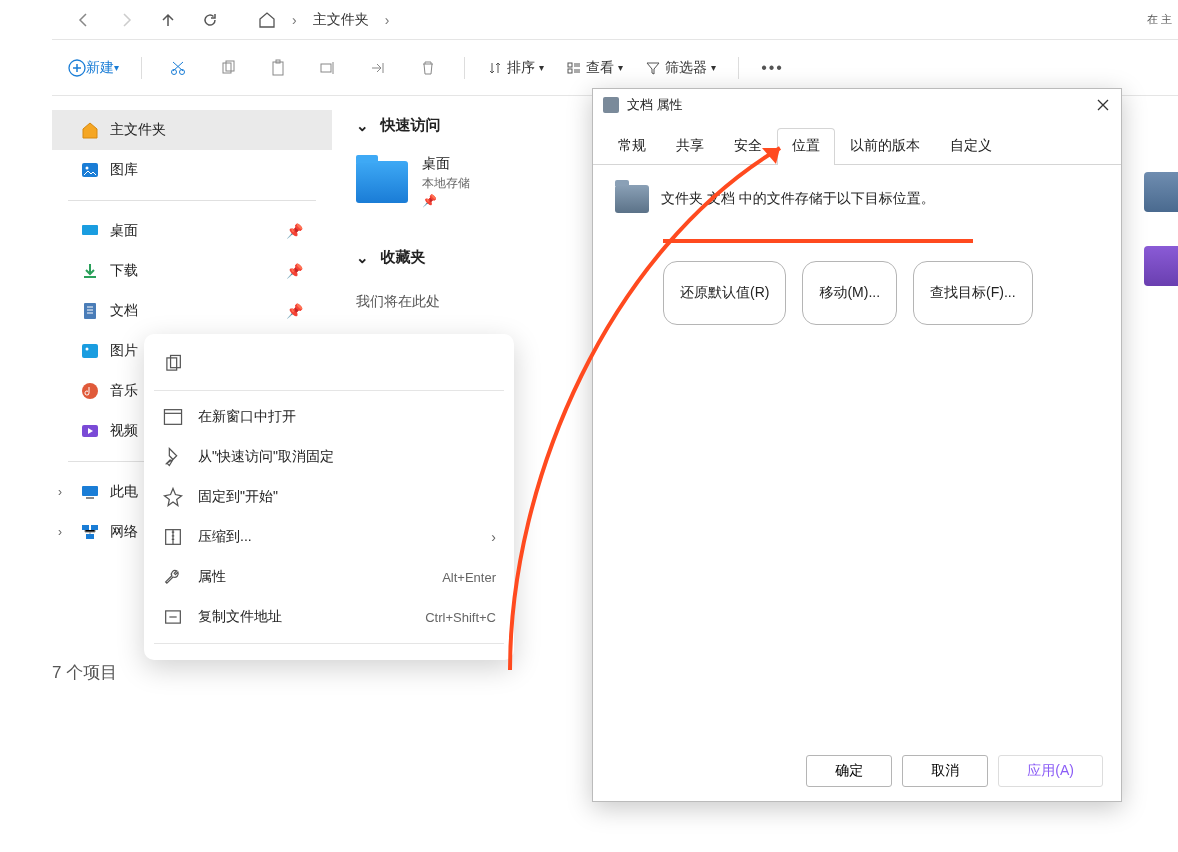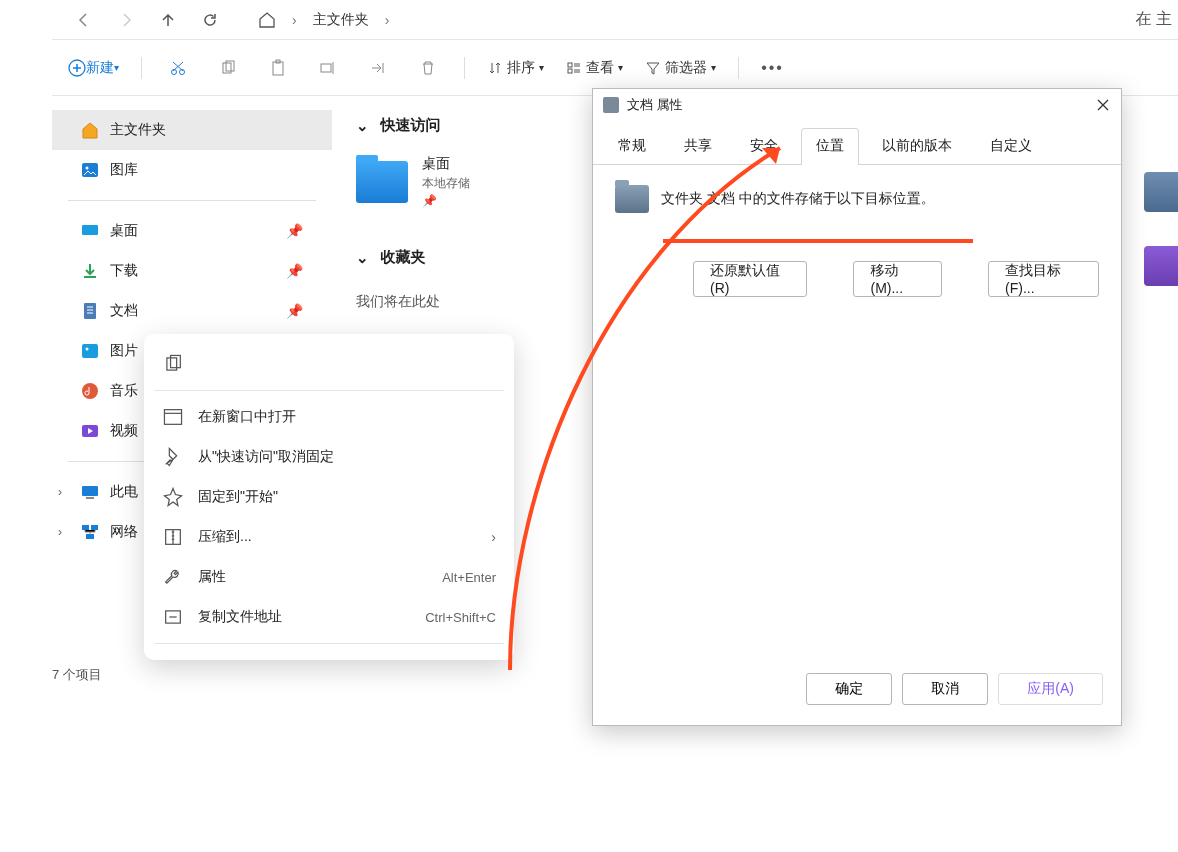--- a/index.html
+++ b/index.html
@@ -5,21 +5,21 @@
 * { box-sizing: border-box; margin: 0; padding: 0; font-family: "Segoe UI", "Microsoft YaHei", sans-serif; }
 body { background: #fff; width: 1178px; height: 852px; position: relative; overflow: hidden; }
 
 
 .topnav { position: absolute; left: 52px; top: 0; right: 0; height: 40px; display: flex; align-items: center; gap: 14px; padding-left: 18px; border-bottom: 1px solid #e5e5e5; }
 .topnav .navbtn { width: 28px; height: 28px; display: flex; align-items: center; justify-content: center; color: #5f5f5f; cursor: default; }
 .topnav .navbtn svg { width: 16px; height: 16px; }
 .topnav .breadcrumb { margin-left: 20px; display: flex; align-items: center; gap: 16px; color: #333; font-size: 14px; }
 .topnav .breadcrumb .home svg { width: 18px; height: 18px; }
 .topnav .breadcrumb .chev { color: #777; }
-.topnav .right-search { position: absolute; right: 0; top: 0; height: 38px; display: flex; align-items: center; font-size: 16px; color: #555; padding-right: 6px; }
+.topnav .right-search { position: absolute; right: 0; top: 0; height: 38px; display: flex; align-items: center; font-size: 11px; color: #555; padding-right: 6px; }
 
 
 .toolbar { position: absolute; left: 52px; top: 40px; right: 0; height: 56px; display: flex; align-items: center; gap: 22px; padding-left: 16px; border-bottom: 1px solid #e5e5e5; }
 .toolbar .newbtn { display: flex; align-items: center; color: #1a7dd6; font-size: 14px; }
 .toolbar .vbar { width: 1px; height: 22px; background: #ddd; }
 .toolbar .tbtn { width: 28px; height: 28px; display: flex; align-items: center; justify-content: center; color: #6f6f6f; }
 .toolbar .tbtn svg { width: 18px; height: 18px; }
 .toolbar .ddbtn { display: flex; align-items: center; gap: 4px; color: #333; font-size: 14px; }
 .toolbar .more { font-size: 16px; color: #555; letter-spacing: 2px; }
 
@@ -42,49 +42,49 @@
 .content .folder .foldico.desktop::before { content:""; position:absolute; top:-6px; left:0; width:22px; height:8px; background:#3ea9f5; border-radius:2px 2px 0 0; }
 .content .folder .foldico.pics { background: linear-gradient(#3ea9f5,#1a7cd6); }
 .content .folder .foldico.pics::before { content:""; position:absolute; top:-6px; left:0; width:22px; height:8px; background:#3ea9f5; border-radius:2px 2px 0 0; }
 .content .folder .foldico.pics::after { content:""; position:absolute; left:10px; top:14px; width:30px; height:18px; background:#fff; border-radius:2px; }
 .content .folder .meta .name { font-size: 14px; color: #222; }
 .content .folder .meta .sub { font-size: 12px; color: #666; margin-top: 2px; }
 .content .folder .meta .pin { font-size: 12px; color: #888; margin-top: 2px; }
 .content .hint { margin-top: 26px; font-size: 14px; color: #555; }
 
 
-.status { position: absolute; left: 52px; bottom: 168px; font-size: 13px; color: #555; }
+.status { position: absolute; left: 52px; bottom: 168px; font-size: 17px; color: #555; }
 
 
 .ctxmenu { position: absolute; left: 144px; top: 334px; width: 370px; background: #fff; border-radius: 10px; box-shadow: 0 8px 28px rgba(0,0,0,0.18); padding: 10px 0; z-index: 20; }
 .ctxmenu .row { height: 40px; display: flex; align-items: center; padding: 0 18px; font-size: 14px; color: #222; position: relative; }
 .ctxmenu .row .mico { width: 22px; height: 22px; margin-right: 14px; color: #555; display: flex; align-items: center; justify-content: center; }
 .ctxmenu .row .kbd { position: absolute; right: 18px; color: #666; font-size: 13px; }
 .ctxmenu .row .sub { position: absolute; right: 18px; color: #666; }
 .ctxmenu .sep { height: 1px; background: #e5e5e5; margin: 6px 10px; }
 
 
-.dialog { position: absolute; left: 592px; top: 88px; width: 530px; height: 638px; background: #fff; border: 1px solid #bbb; box-shadow: 0 6px 24px rgba(0,0,0,0.22); z-index: 30; }
+.dialog { position: absolute; left: 592px; top: 88px; width: 530px; height: 714px; background: #fff; border: 1px solid #bbb; box-shadow: 0 6px 24px rgba(0,0,0,0.22); z-index: 30; }
 .dialog .titlebar { height: 32px; display: flex; align-items: center; padding: 0 10px; font-size: 13px; color: #222; position: relative; }
 .dialog .titlebar .tico { width: 16px; height: 16px; margin-right: 8px; background: #7a8a9a; border-radius: 2px; }
 .dialog .titlebar .close { position: absolute; right: 6px; top: 4px; width: 24px; height: 24px; display: flex; align-items: center; justify-content: center; color: #333; }
-.dialog .tabs { height: 40px; display: flex; align-items: flex-end; border-bottom: 1px solid #d5d5d5; padding: 0 10px; gap: 8px; margin-top: 4px; }
+.dialog .tabs { height: 40px; display: flex; align-items: flex-end; border-bottom: 1px solid #d5d5d5; padding: 0 10px; gap: 0; margin-top: 4px; }
 .dialog .tabs .tab { padding: 8px 14px 10px; font-size: 14px; color: #222; border: 1px solid transparent; border-bottom: none; position: relative; top: 1px; }
 .dialog .tabs .tab.active { border-color: #d5d5d5; background: #fff; border-radius: 4px 4px 0 0; }
 .dialog .body { padding: 20px 22px; font-size: 14px; color: #222; }
 .dialog .body .headline { display: flex; align-items: center; gap: 12px; margin-bottom: 28px; }
 .dialog .body .headline .fico { width: 34px; height: 28px; background: linear-gradient(#8aa0b6,#5b7288); border-radius: 3px; position: relative; }
 .dialog .body .headline .fico::before { content:""; position:absolute; top:-5px; left:0; width:14px; height:6px; background:#8aa0b6; border-radius:2px 2px 0 0; }
 .dialog .body .desc { margin-left: 48px; margin-bottom: 56px; line-height: 1.8; }
 .dialog .body .pathbox { margin-left: 48px; width: 420px; height: 28px; border: 1px solid #7a9fd4; padding: 2px 6px; font-size: 14px; }
 .dialog .body .pathbox .sel { background: #0a5dd6; color: #fff; padding: 1px 2px; }
 .dialog .body .underline { margin-left: 48px; width: 310px; height: 4px; background: #ff4a1f; margin-top: -2px; }
 .dialog .body .btns { margin-left: 48px; margin-top: 18px; display: flex; gap: 16px; }
-.dialog .body .btns .b { border: 1px solid #b5b5b5; background: #fff; padding: 0 16px; font-size: 14px; border-radius: 3px; margin-left: 30px; }
-.dialog .foot { position: absolute; bottom: 20px; right: 18px; display: flex; gap: 10px; }
+.dialog .body .btns .b { border: 1px solid #b5b5b5; background: #fff; padding: 22px 16px; font-size: 14px; border-radius: 14px; }
+.dialog .foot { position: absolute; bottom: 14px; right: 18px; display: flex; gap: 10px; }
 .dialog .foot .b { border: 1px solid #b5b5b5; background: #fff; padding: 6px 28px; font-size: 14px; border-radius: 3px; }
 .dialog .foot .b.disabled { color: #8b5cf6; border-color: #ddd; }
 
 
 .peek { position: absolute; right: 0; top: 172px; display: flex; flex-direction: column; gap: 34px; }
 .peek .pi { width: 34px; height: 40px; border-radius: 4px 0 0 4px; }
 .peek .pi.a { background: linear-gradient(#6f8db0,#4a6a8f); }
 .peek .pi.b { background: linear-gradient(#8a5bd6,#6a3fb0); }
 
 

